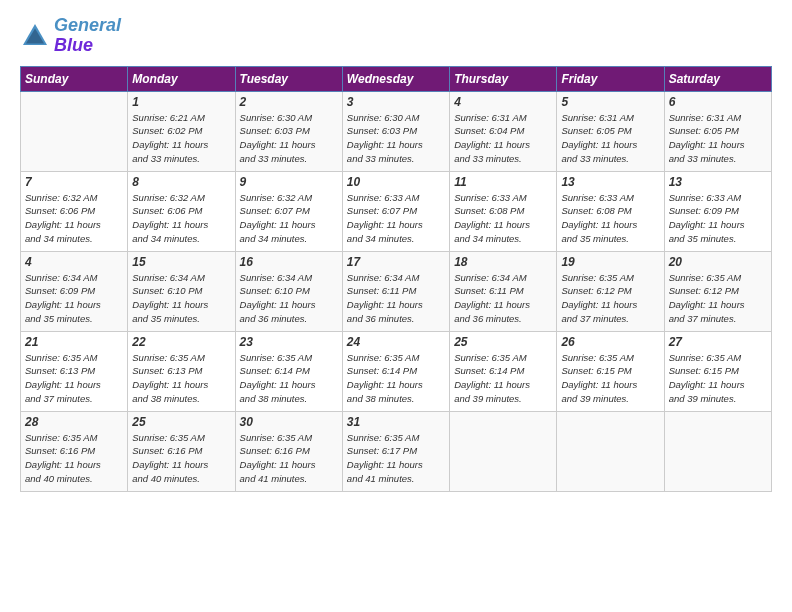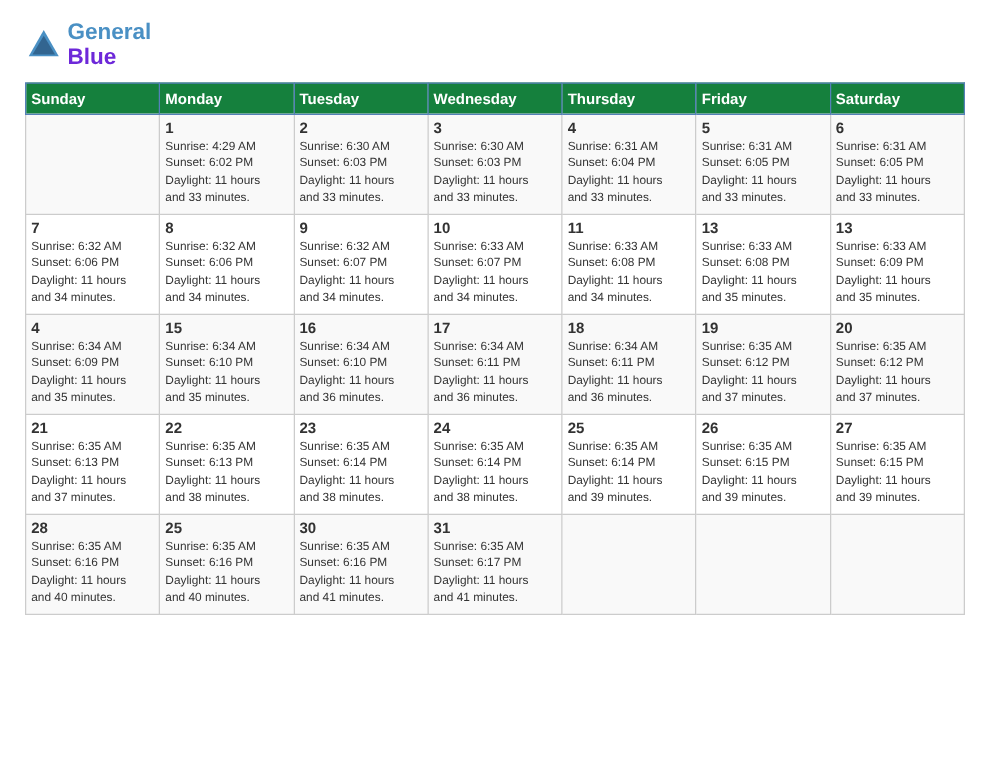--- a/index.html
+++ b/index.html
@@ -9,20 +9,21 @@
       width: 792px;
       height: 612px;
       overflow: hidden;
     }
     .page {
       width: 792px;
       height: 448px;
       padding: 16px 20px 10px 20px;
       display: flex;
       flex-direction: column;
+      font-style: italic;
     }
     .header {
       display: flex;
       justify-content: space-between;
       align-items: flex-start;
       margin-bottom: 10px;
     }
     .logo {
       display: flex;
       align-items: center;
@@ -55,21 +56,21 @@
       color: #444;
     }
     .calendar {
       flex: 1;
       border: 1px solid #ccc;
       border-collapse: collapse;
       width: 100%;
       table-layout: fixed;
     }
     .calendar thead tr th {
-      background: #15803d;
+      background: #701a75;
       color: #fff;
       font-size: 12px;
       font-weight: bold;
       padding: 5px 4px;
       text-align: left;
       border: 1px solid #5580b8;
     }
     .calendar tbody tr td {
       border: 1px solid #ccc;
       vertical-align: top;
@@ -130,21 +131,21 @@
           <th>Thursday</th>
           <th>Friday</th>
           <th>Saturday</th>
         </tr>
     </thead>
     <tbody id="calendar-body">
     <tr>
           <td></td>
           <td>
             <span class="day-num">1</span>
-            <div class="day-info" style="white-space: pre-line;">Sunrise: 4:29 AM
+            <div class="day-info" style="white-space: pre-line;">Sunrise: 6:21 AM
 Sunset: 6:02 PM
 Daylight: 11 hours
 and 33 minutes.</div>
           </td>
           <td>
             <span class="day-num">2</span>
             <div class="day-info" style="white-space: pre-line;">Sunrise: 6:30 AM
 Sunset: 6:03 PM
 Daylight: 11 hours
 and 33 minutes.</div>

